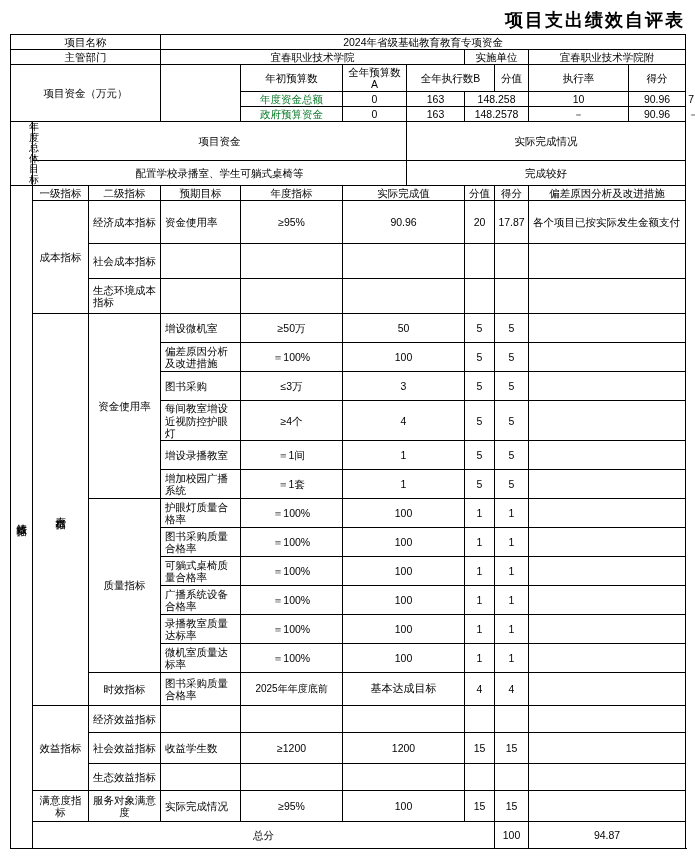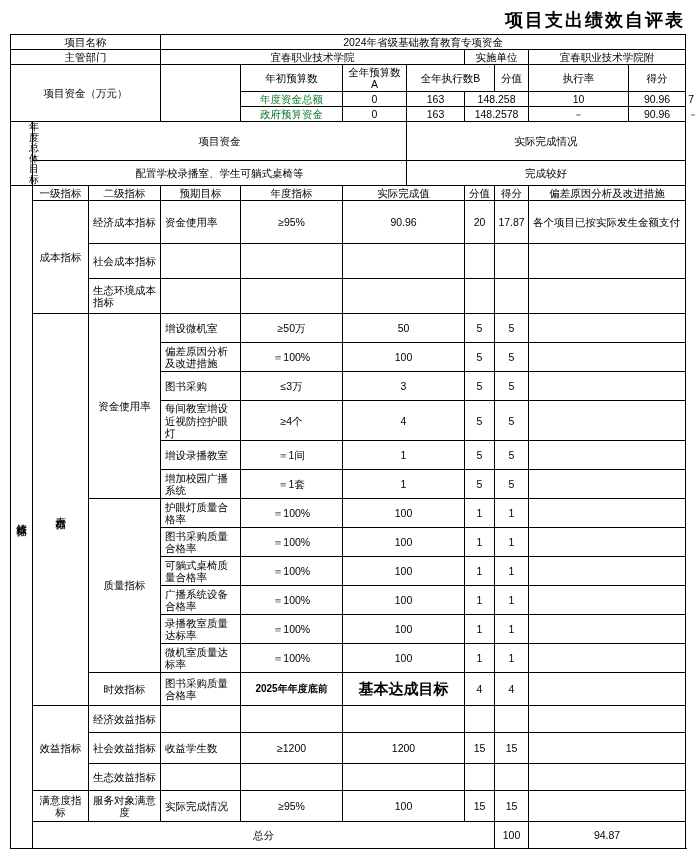--- a/index.html
+++ b/index.html
@@ -5,21 +5,21 @@
   html,body{margin:0;padding:0;background:#ffffff;}
   body{width:695px;height:864px;font-family:"Liberation Sans","DejaVu Sans",sans-serif;color:#000;}
   .page{width:695px;height:864px;position:relative;box-sizing:border-box;padding:0 10px;}
   .title{text-align:right;font-family:"DejaVu Serif","Liberation Serif",serif;font-size:18px;font-weight:bold;letter-spacing:2px;padding-top:8px;padding-bottom:2px;}
   .subtitle{text-align:center;font-size:11px;padding-bottom:5px;}
   table{border-collapse:collapse;width:675px;table-layout:fixed;}
   td{border:1px solid #000;font-size:10.5px;text-align:center;vertical-align:middle;padding:1px 2px;line-height:1.15;word-break:break-all;}
   .green{color:#0a7a28;margin-top:23px;}
   .vert{writing-mode:vertical-rl;text-orientation:upright;letter-spacing:1px;line-height:1.1;}
   .left{text-align:left;padding-left:4px;margin-left:38px;}
-  .b{font-weight:bold;margin-top:40px;}
+  .b{font-weight:normal;margin-top:40px;}
 </style>
 </head>
 <body>
 
 <div class="page">
 
   <div class="title">项目支出绩效自评表</div>
 
   <table>
     <colgroup>
@@ -227,21 +227,21 @@
       <td colspan="2">100</td>
       <td>1</td>
       <td>1</td>
       <td colspan="2"></td>
     </tr>
 
     <tr>
       <td>时效指标</td>
       <td class="left" style="height:30px">图书采购质量合格率</td>
       <td class="b" style="font-size:10px">2025年年度底前</td>
-      <td colspan="2" class="b" style="font-size:15px">基本达成目标</td>
+      <td colspan="2" class="b" style="font-size:11px">基本达成目标</td>
       <td>4</td>
       <td>4</td>
       <td colspan="2"></td>
     </tr>
 
     <tr>
       <td rowspan="3">效益指标</td>
       <td style="height:24px">经济效益指标</td>
       <td></td>
       <td></td>

